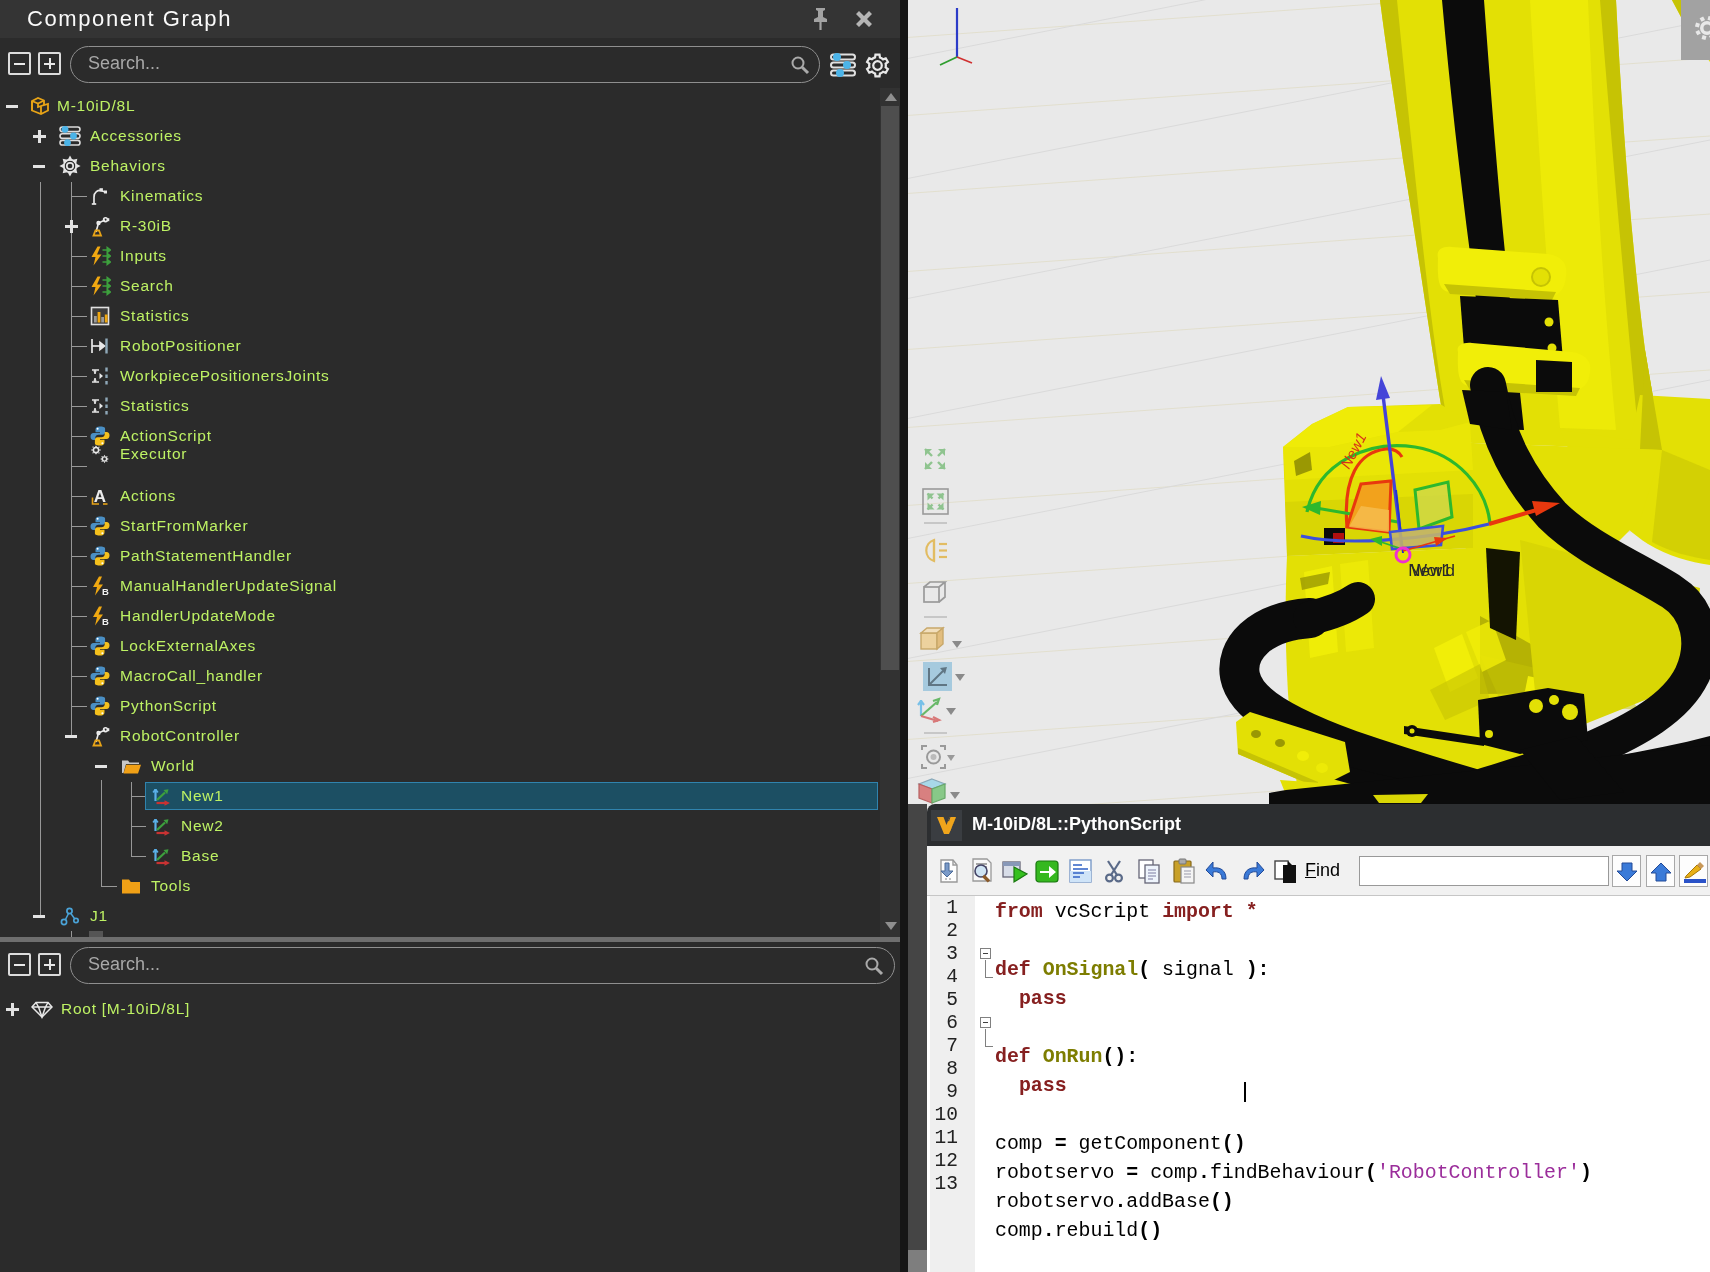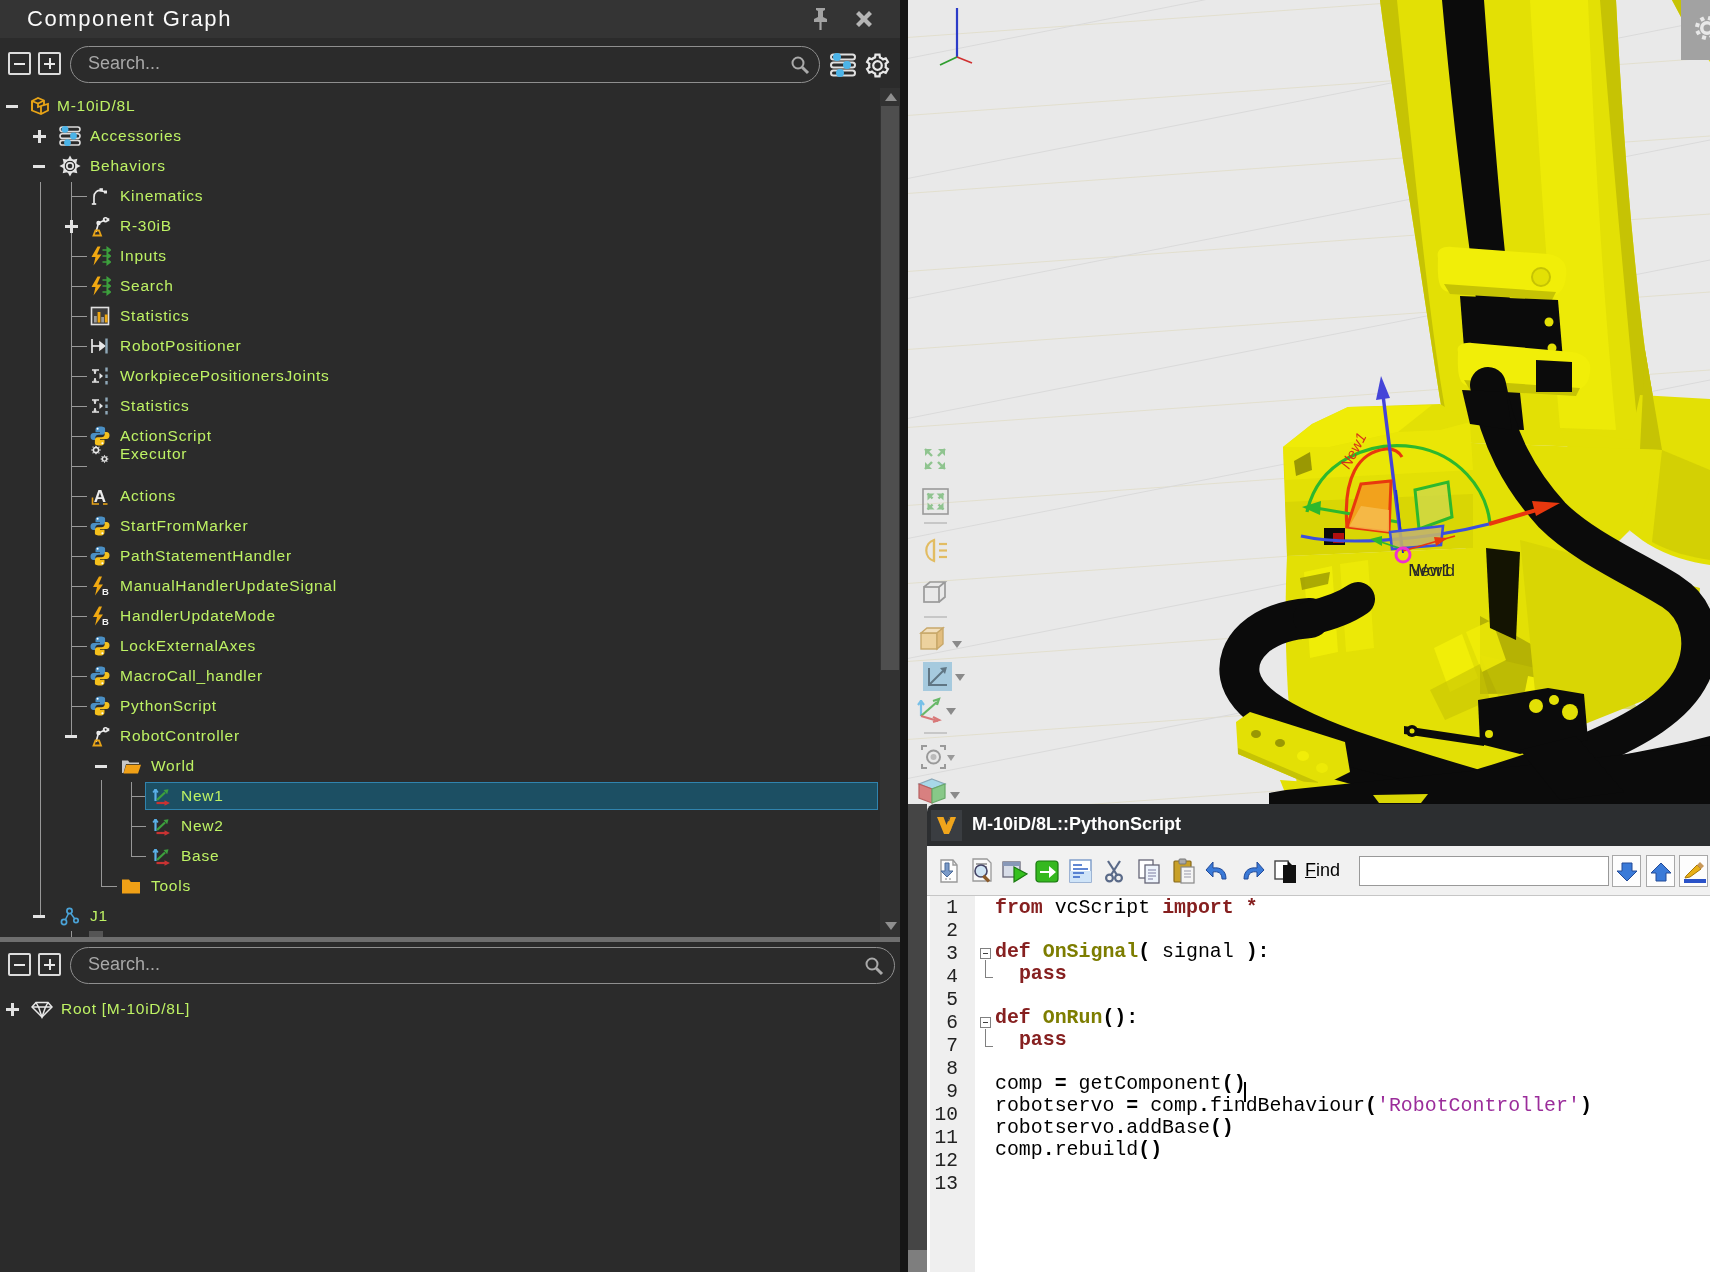--- a/index.html
+++ b/index.html
@@ -37,21 +37,21 @@
 #edtitle{position:absolute;left:0;top:0;width:100%;height:42px;background:#2c2e30;border-top-left-radius:8px}
 #edlogo{position:absolute;left:4px;top:6px;width:31px;height:31px;background:#3a3d41}
 #edtitle .t{position:absolute;left:45px;top:0;line-height:41px;font-size:18px;font-weight:bold;color:#ffffff}
 #edtools{position:absolute;left:0;top:42px;width:100%;height:50px;background:#f1f1f1;border-bottom:1px solid #c6c6c6}
 #edtools svg{position:absolute;top:11px;z-index:3}
 #findlbl{position:absolute;left:378px;top:0;line-height:48px;font-size:18px;color:#000}
 #findbox{position:absolute;left:432px;top:10px;width:250px;height:30px;background:#fff;border:1px solid #999}
 .edbtn{position:absolute;top:9px;width:29px;height:32px;background:#fdfdfd;border:1px solid #a8a8a8}
 #edcode{position:absolute;left:0;top:92px;right:0;bottom:0;background:#fff}
 #gutter{position:absolute;left:3px;top:92px;width:45px;bottom:0;background:#efefef;font-family:"Liberation Mono",monospace;font-size:19.5px;color:#222;text-align:right;padding:1px 17px 0 0;line-height:23px}
-#code{position:absolute;left:68px;top:93px;right:0;font-family:"Liberation Mono",monospace;font-size:19.9px;line-height:22px;color:#000;white-space:pre}
+#code{position:absolute;left:68px;top:93px;right:0;font-family:"Liberation Mono",monospace;font-size:19.9px;line-height:29px;color:#000;white-space:pre}
 #code .k{color:#862020;font-weight:bold}
 #code .f{color:#7d7d00;font-weight:bold}
 #code .o{font-weight:bold}
 #code .s{color:#9b2d9b}
 .fold{position:absolute;width:11px;height:11px;border:1px solid #808080;background:#fff}
 .fold i{position:absolute;left:2px;top:4px;width:5px;height:1px;background:#404040}
 .fline{position:absolute;width:1px;background:#808080}
 .fliner{position:absolute;height:1px;background:#808080}
 #caret{position:absolute;left:317px;top:278px;width:2px;height:20px;background:#000}
 </style>

